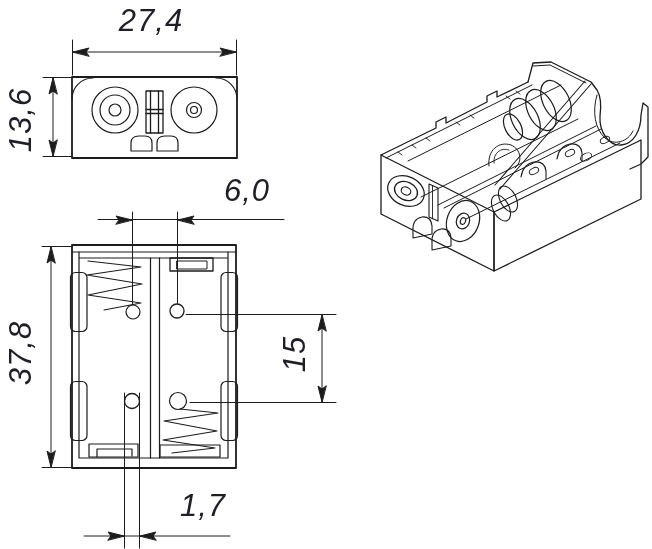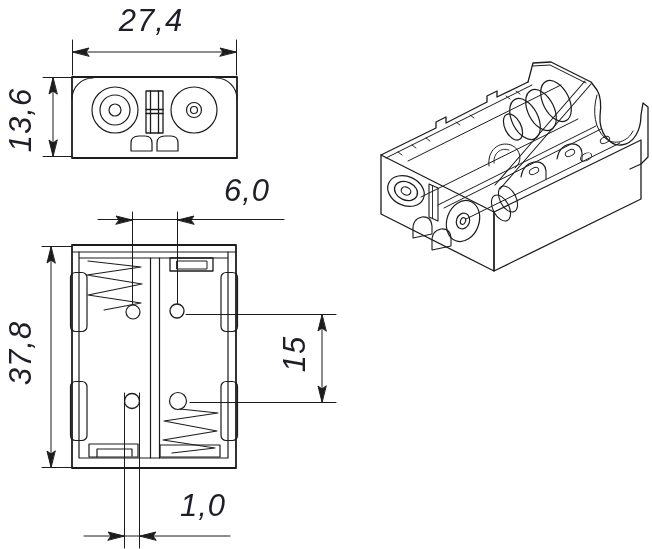--- a/index.html
+++ b/index.html
@@ -174,14 +174,14 @@
       <path d="M432,243 Q431,231 441,229 Q450,228 451,238 L451,246 L432,250 Z"></path>
     </g>
   </g>
 </svg>
 
   <div class="dim" style="left:151px;top:21px;">27,4</div>
   <div class="dim vert" style="left:21px;top:120px;">13,6</div>
   <div class="dim" style="left:247px;top:191px;">6,0</div>
   <div class="dim vert" style="left:21px;top:353px;">37,8</div>
   <div class="dim vert" style="left:295px;top:354px;">15</div>
-  <div class="dim" style="left:203px;top:506px;">1,0</div>
+  <div class="dim" style="left:203px;top:506px;">1,7</div>
 </div>
 
 </body></html>

